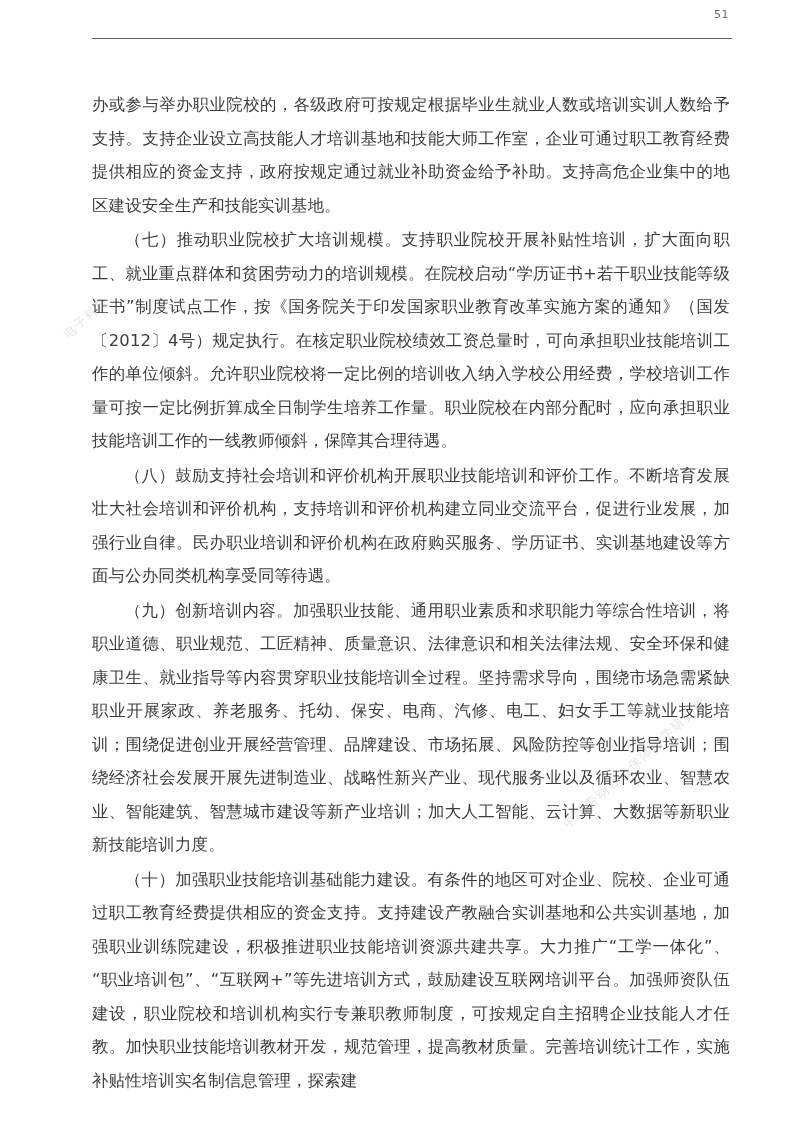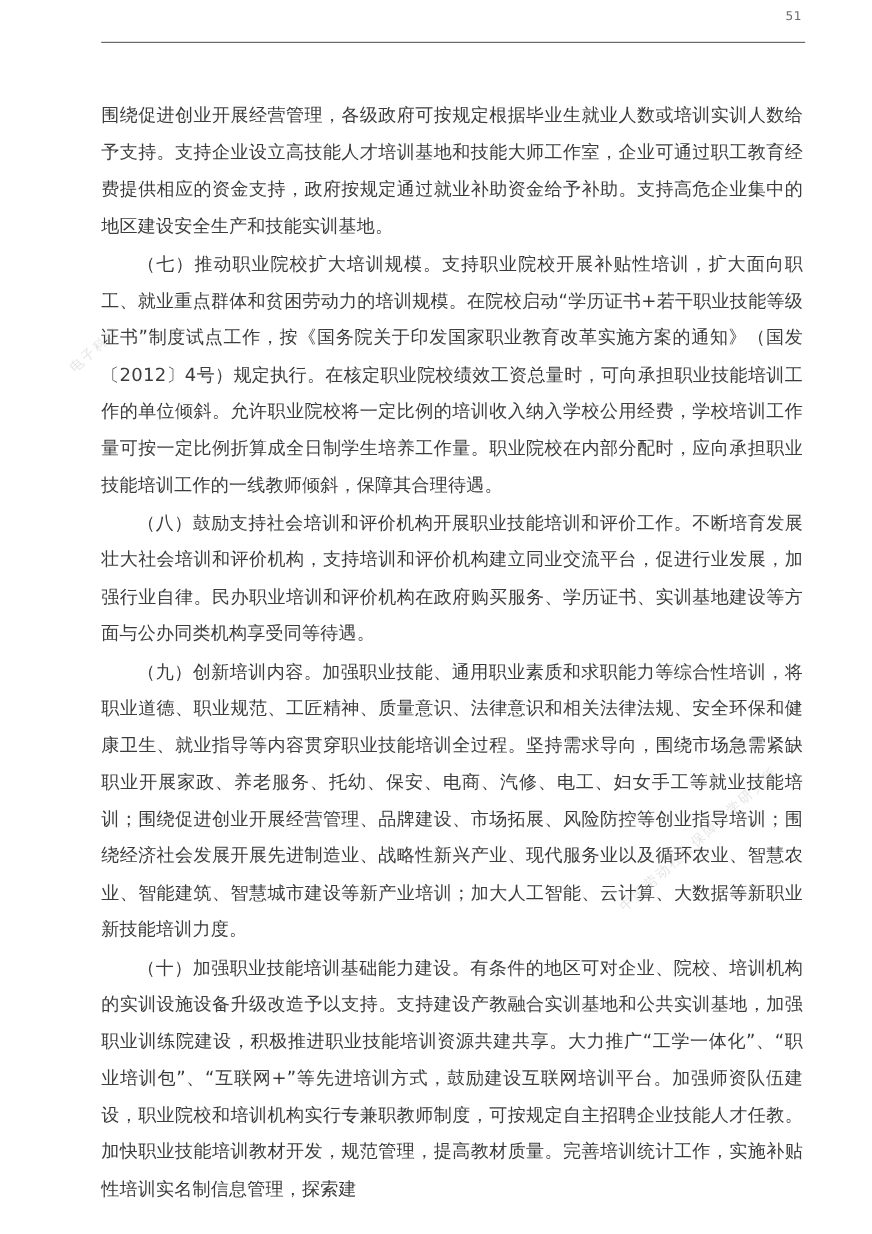--- a/index.html
+++ b/index.html
@@ -81,20 +81,20 @@
 <div class="page">
 
   <div class="page-number">51</div>
 
   <div class="header-rule"></div>
 
   <div class="watermark wm1">电子科技</div>
   <div class="watermark wm2">中国劳动社会保障科学研究所</div>
 
   <div class="content">
-    <p class="para first">围绕促进创业开展经营管理，各级政府可按规定根据毕业生就业人数或培训实训人数给予支持。支持企业设立高技能人才培训基地和技能大师工作室，企业可通过职工教育经费提供相应的资金支持，政府按规定通过就业补助资金给予补助。支持高危企业集中的地区建设安全生产和技能实训基地。</p>
+    <p class="para first">办或参与举办职业院校的，各级政府可按规定根据毕业生就业人数或培训实训人数给予支持。支持企业设立高技能人才培训基地和技能大师工作室，企业可通过职工教育经费提供相应的资金支持，政府按规定通过就业补助资金给予补助。支持高危企业集中的地区建设安全生产和技能实训基地。</p>
     <p class="para indent">（七）推动职业院校扩大培训规模。支持职业院校开展补贴性培训，扩大面向职工、就业重点群体和贫困劳动力的培训规模。在院校启动“学历证书+若干职业技能等级证书”制度试点工作，按《国务院关于印发国家职业教育改革实施方案的通知》（国发〔2012〕4号）规定执行。在核定职业院校绩效工资总量时，可向承担职业技能培训工作的单位倾斜。允许职业院校将一定比例的培训收入纳入学校公用经费，学校培训工作量可按一定比例折算成全日制学生培养工作量。职业院校在内部分配时，应向承担职业技能培训工作的一线教师倾斜，保障其合理待遇。</p>
     <p class="para indent">（八）鼓励支持社会培训和评价机构开展职业技能培训和评价工作。不断培育发展壮大社会培训和评价机构，支持培训和评价机构建立同业交流平台，促进行业发展，加强行业自律。民办职业培训和评价机构在政府购买服务、学历证书、实训基地建设等方面与公办同类机构享受同等待遇。</p>
     <p class="para indent">（九）创新培训内容。加强职业技能、通用职业素质和求职能力等综合性培训，将职业道德、职业规范、工匠精神、质量意识、法律意识和相关法律法规、安全环保和健康卫生、就业指导等内容贯穿职业技能培训全过程。坚持需求导向，围绕市场急需紧缺职业开展家政、养老服务、托幼、保安、电商、汽修、电工、妇女手工等就业技能培训；围绕促进创业开展经营管理、品牌建设、市场拓展、风险防控等创业指导培训；围绕经济社会发展开展先进制造业、战略性新兴产业、现代服务业以及循环农业、智慧农业、智能建筑、智慧城市建设等新产业培训；加大人工智能、云计算、大数据等新职业新技能培训力度。</p>
-    <p class="para indent">（十）加强职业技能培训基础能力建设。有条件的地区可对企业、院校、培训机构的实训设施设备升级改造予以支持。支持建设产教融合实训基地和公共实训基地，加强职业训练院建设，积极推进职业技能培训资源共建共享。大力推广“工学一体化”、“职业培训包”、“互联网+”等先进培训方式，鼓励建设互联网培训平台。加强师资队伍建设，职业院校和培训机构实行专兼职教师制度，可按规定自主招聘企业技能人才任教。加快职业技能培训教材开发，规范管理，提高教材质量。完善培训统计工作，实施补贴性培训实名制信息管理，探索建</p>
+    <p class="para indent">（十）加强职业技能培训基础能力建设。有条件的地区可对企业、院校、企业可通过职工教育经费提供相应的资金支持。支持建设产教融合实训基地和公共实训基地，加强职业训练院建设，积极推进职业技能培训资源共建共享。大力推广“工学一体化”、“职业培训包”、“互联网+”等先进培训方式，鼓励建设互联网培训平台。加强师资队伍建设，职业院校和培训机构实行专兼职教师制度，可按规定自主招聘企业技能人才任教。加快职业技能培训教材开发，规范管理，提高教材质量。完善培训统计工作，实施补贴性培训实名制信息管理，探索建</p>
   </div>
 
 </div>
 
 </body></html>

